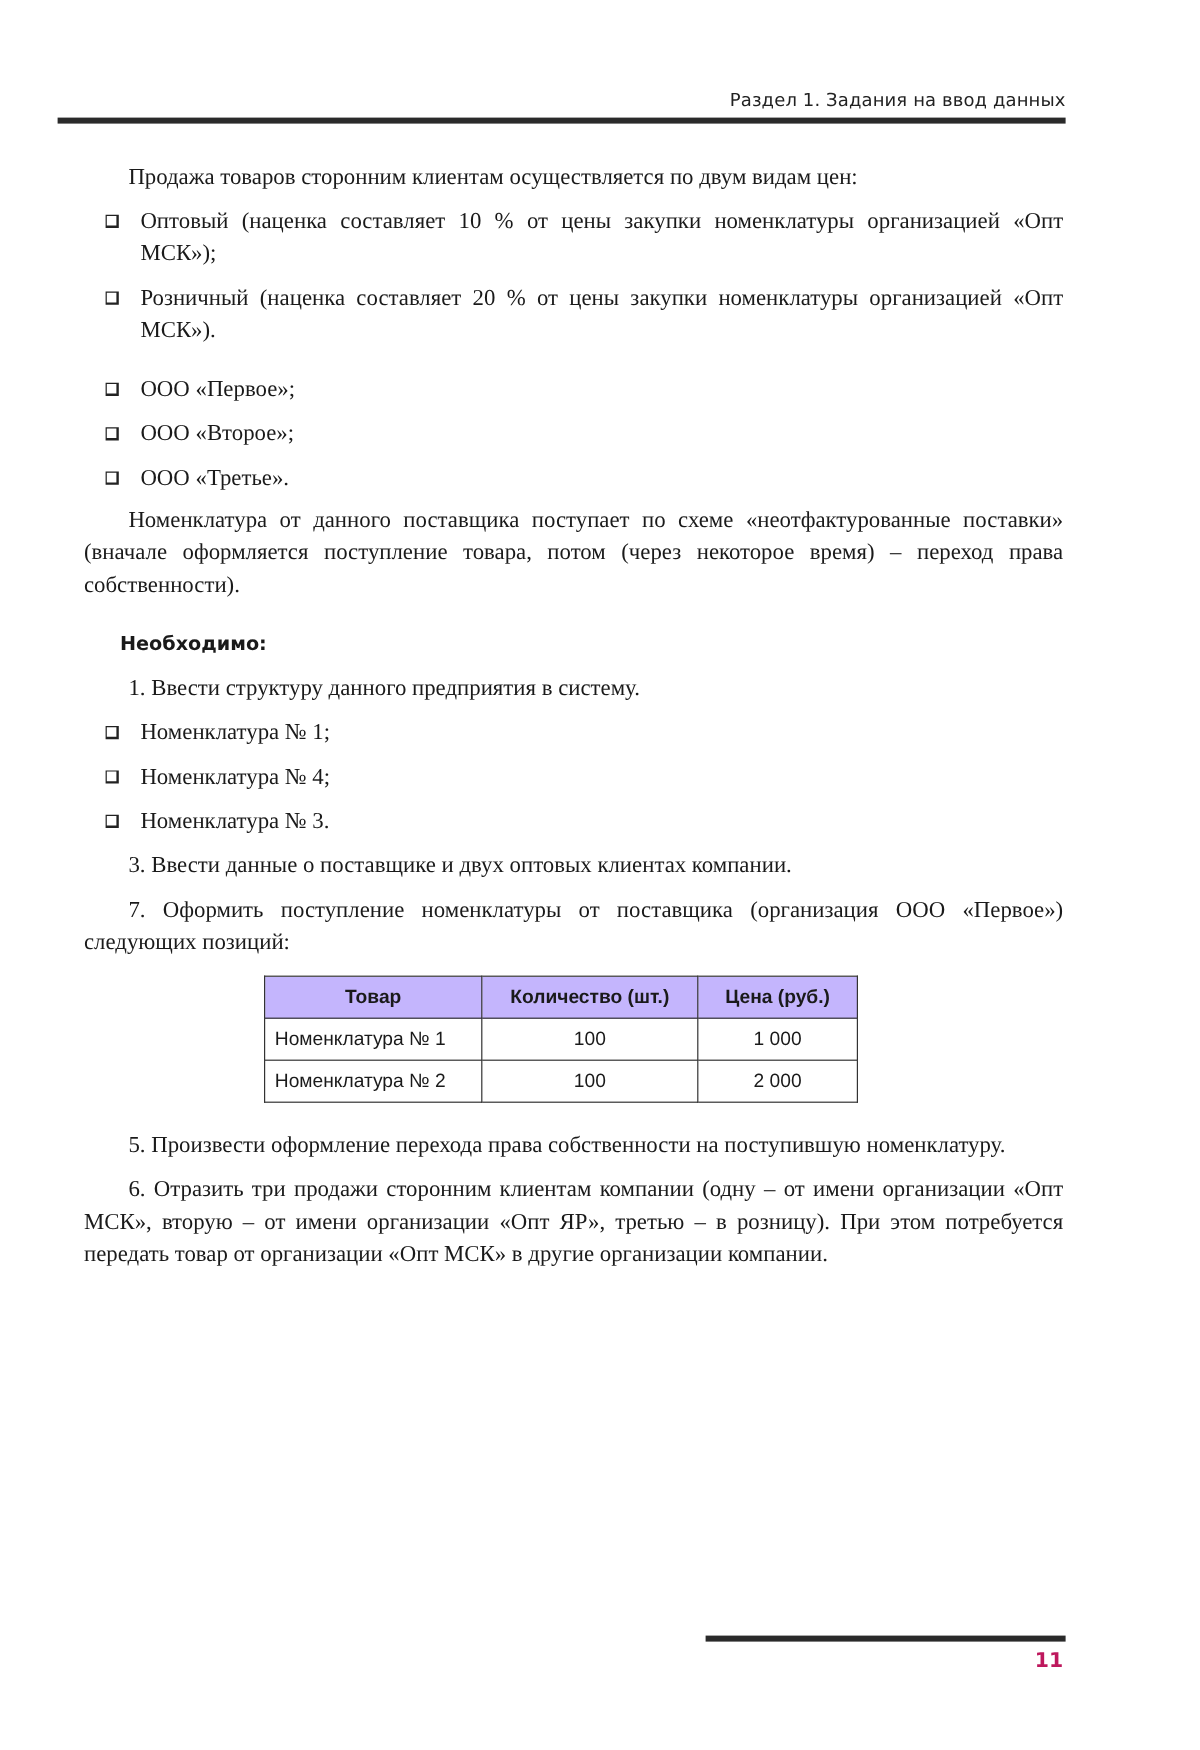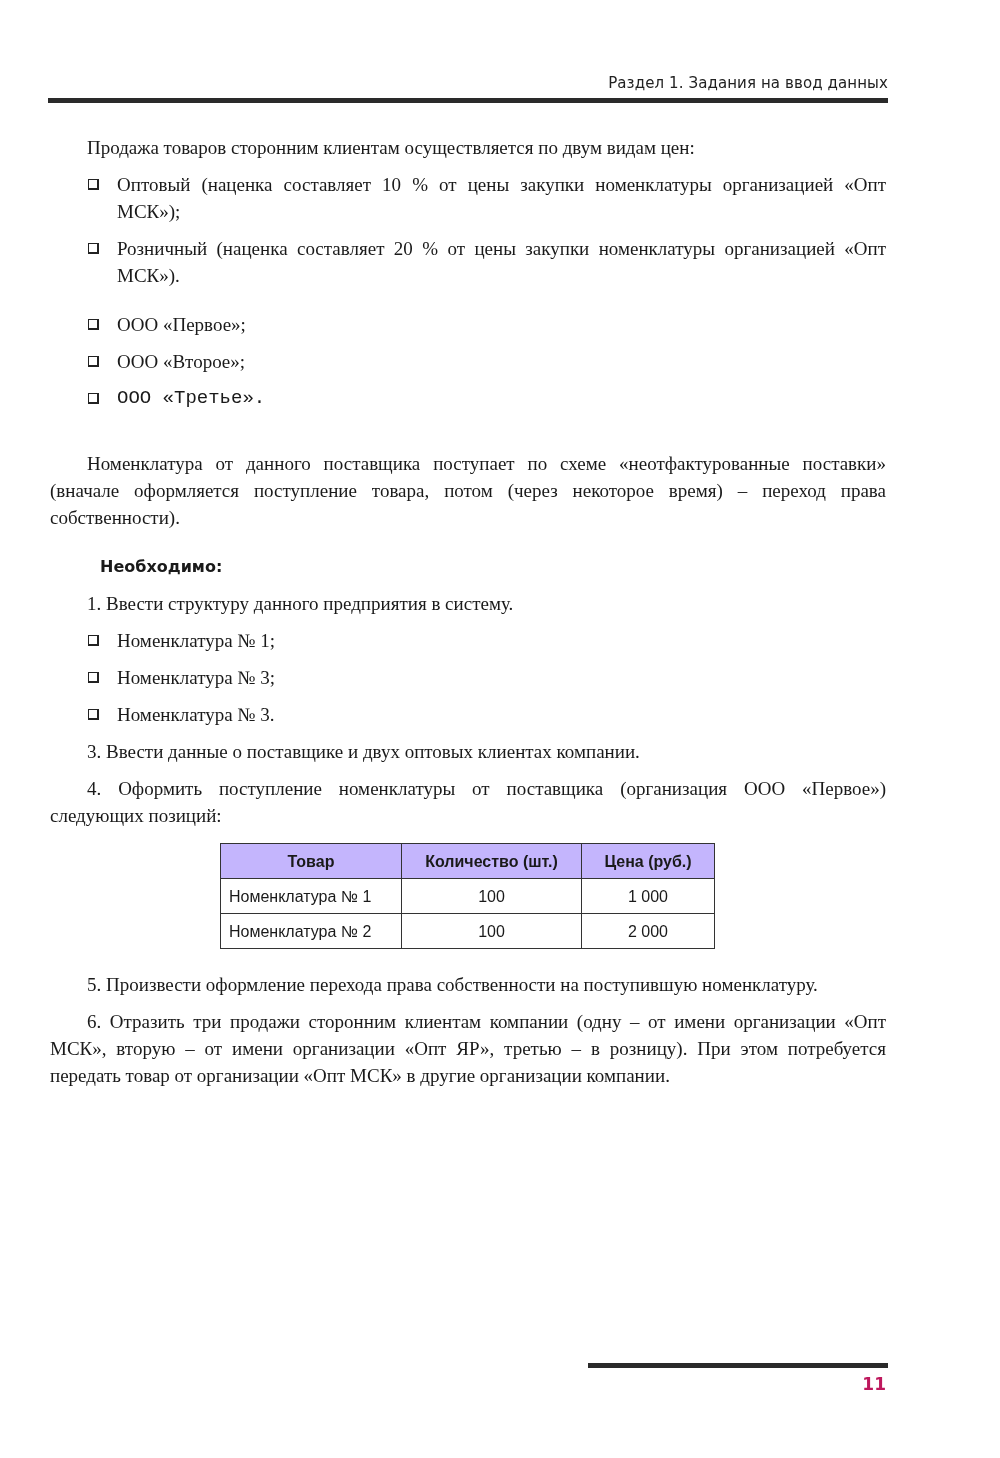--- a/index.html
+++ b/index.html
@@ -1,21 +1,21 @@
 <!DOCTYPE html>
 <html><head>
 <meta charset="utf-8">
 <style>
   html, body { margin:0; padding:0; background:#ffffff; }
   body { width:1000px; height:1458px; position:relative; overflow:hidden; color:#1a1a1a; }
   .header-title { position:absolute; right:112px; top:74px; font-family:"DejaVu Sans", sans-serif; font-size:15px; color:#222; letter-spacing:0.1px; }
   .header-rule { position:absolute; left:48px; top:98px; width:840px; height:5px; background:#2a2a2a; }
   .content { position:absolute; left:50px; top:134px; width:836px; font-family:"Liberation Serif", serif; font-size:19px; line-height:27px; }
   p { margin:0; text-align:justify; }
-  .indent { text-indent:37px; }
+  .indent { text-indent:37px;margin-left:20px; }
   .mb10 { margin-bottom:10px; }
   .mb22 { margin-bottom:22px; }
   .bullet { position:relative; padding-left:67px; text-align:justify; margin:0 0 10px 0; }
   .bullet .box { position:absolute; left:38px; top:8px; width:11px; height:11px; border:1px solid #222; border-right-width:2px; border-bottom-width:2px; box-sizing:border-box; }
   .heading { font-family:"DejaVu Sans", sans-serif; font-weight:bold; font-size:16px; margin:0 0 10px 50px; color:#1a1a1a; }
   table.items { border-collapse:collapse; margin:14px 0 22px 170px; font-family:"Liberation Sans", sans-serif; font-size:16px; }
   table.items th, table.items td { border:1px solid #333; height:34px; padding:0 8px; }
   table.items th { background:#c4b5fd; font-weight:bold; text-align:center; }
   table.items td.name { text-align:left; width:164px; }
   table.items td.c { text-align:center; }
@@ -43,46 +43,46 @@
 
 
   <div class="bullet">
     <span class="box"></span>
     <span>ООО «Первое»;</span>
   </div>
   <div class="bullet">
     <span class="box"></span>
     <span>ООО «Второе»;</span>
   </div>
-  <div class="bullet" style="margin-bottom:38px;font-family:Liberation Mono, monospace;">
+  <div class="bullet" style="margin-bottom:8px;">
     <span class="box"></span>
     <span>ООО «Третье».</span>
   </div>
 
   <p class="indent mb22">Номенклатура от данного поставщика поступает по схеме «неотфактурованные поставки» (вначале оформляется поступление товара, потом (через некоторое время) – переход права собственности).</p>
 
   <div class="heading">Необходимо:</div>
 
   <p class="indent mb10">1. Ввести структуру данного предприятия в систему.</p>
 
   <div class="bullet">
     <span class="box"></span>
     <span>Номенклатура № 1;</span>
   </div>
   <div class="bullet">
     <span class="box"></span>
-    <span>Номенклатура № 3;</span>
+    <span>Номенклатура № 4;</span>
   </div>
   <div class="bullet">
     <span class="box"></span>
     <span>Номенклатура № 3.</span>
   </div>
 
   <p class="indent mb10">3. Ввести данные о поставщике и двух оптовых клиентах компании.</p>
-  <p class="indent">4. Оформить поступление номенклатуры от поставщика (организация ООО «Первое») следующих позиций:</p>
+  <p class="indent">7. Оформить поступление номенклатуры от поставщика (организация ООО «Первое») следующих позиций:</p>
 
   <table class="items">
     <thead>
       <tr>
         <th class="col1">Товар</th>
         <th class="col2">Количество (шт.)</th>
         <th class="col3">Цена (руб.)</th>
       </tr>
     </thead>
     <tbody>

